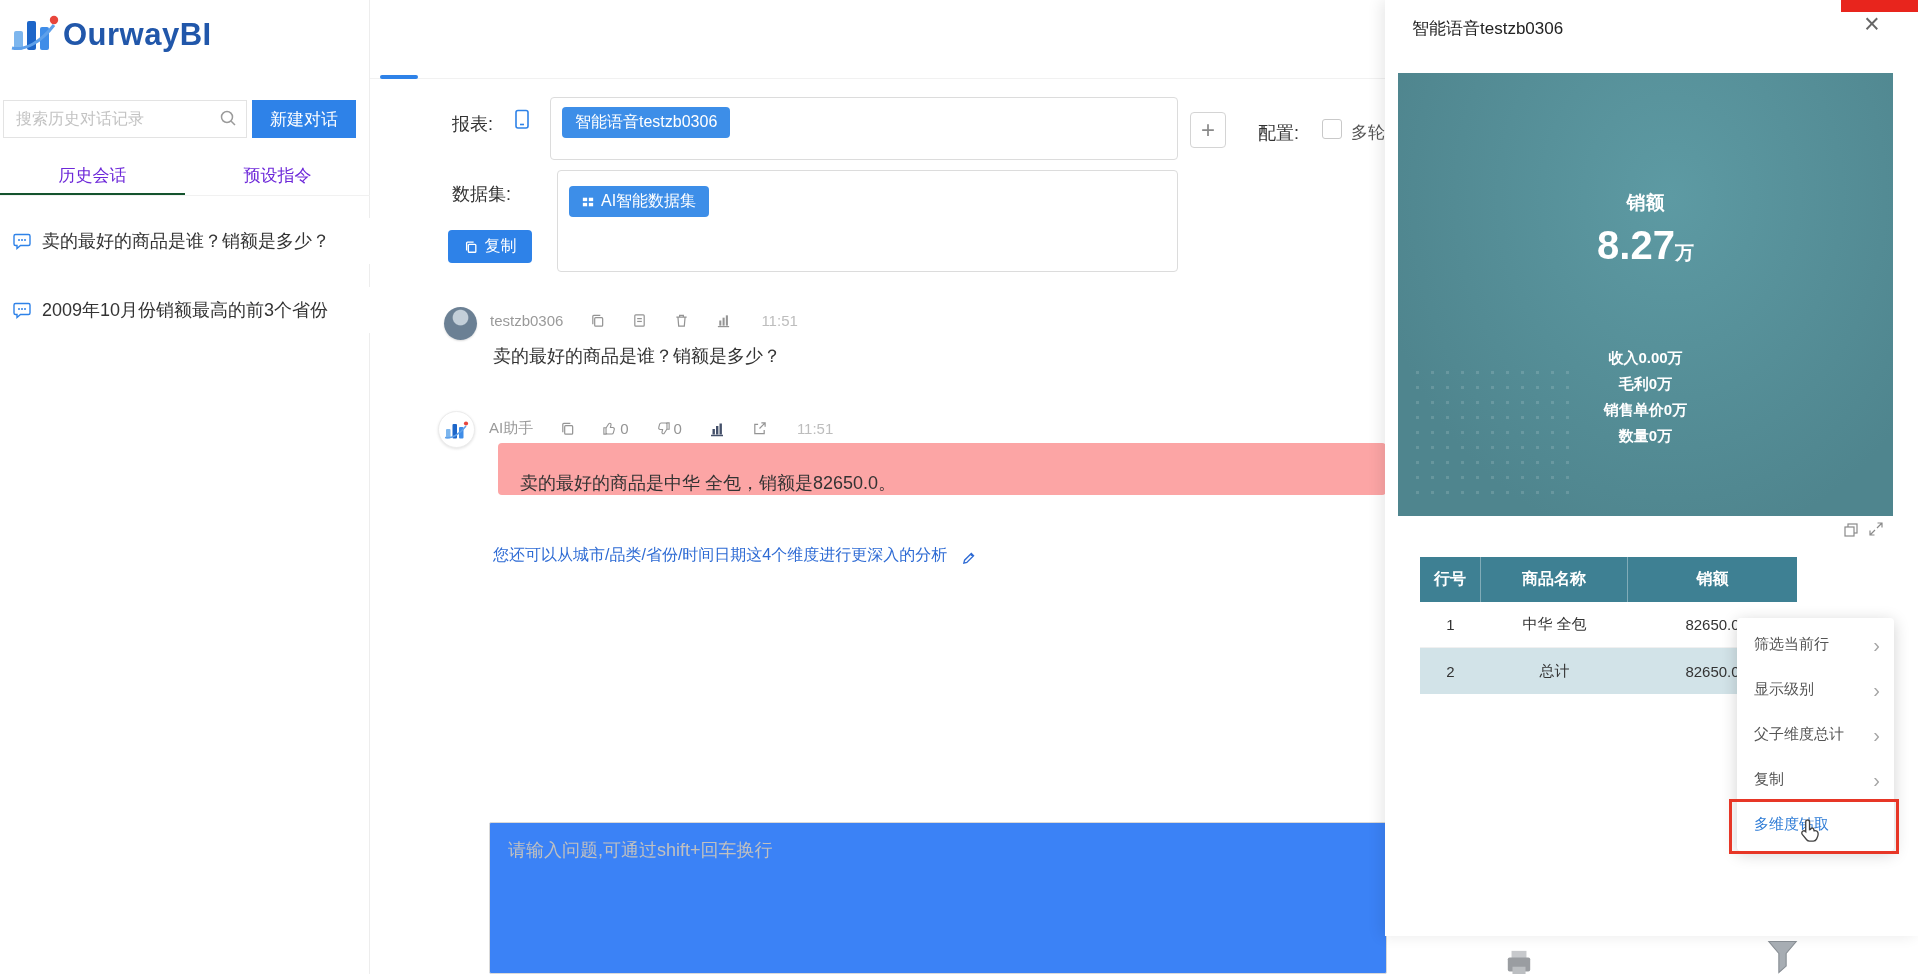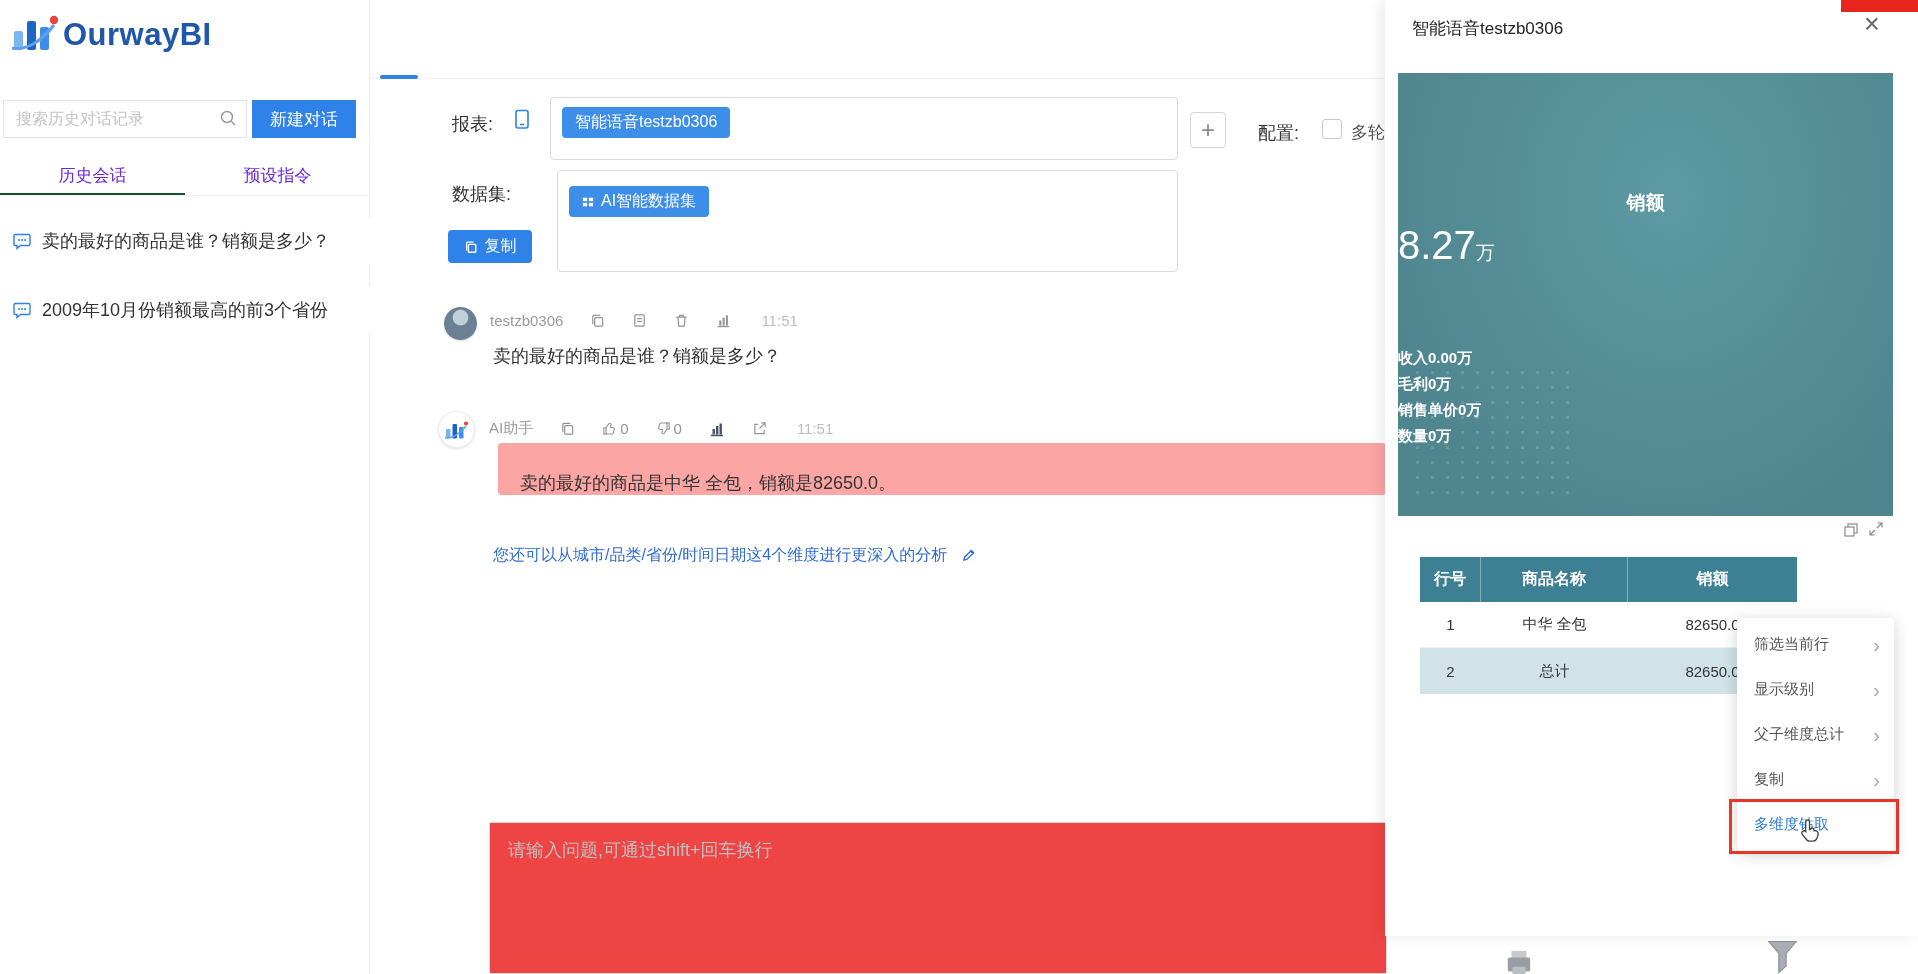--- a/index.html
+++ b/index.html
@@ -43,36 +43,36 @@
   .avatar-user{position:absolute;left:444px;top:307px;width:33px;height:33px;border-radius:50%;background:radial-gradient(circle at 50% 32%,#c3cfd9 0 26%,#6b8094 30% 100%);box-shadow:0 1px 2px rgba(0,0,0,.15)}
   .avatar-ai{position:absolute;left:438px;top:411px;width:37px;height:37px;border-radius:50%;background:#fff;border:1px solid #ececec;display:flex;align-items:center;justify-content:center;box-shadow:0 1px 3px rgba(0,0,0,.12)}
   .msg-head{position:absolute;display:flex;align-items:center;gap:27px;color:#9a9a9a;font-size:15px;white-space:nowrap}
   .head-user{left:490px;top:312px}
   .head-ai{left:489px;top:419px}
   .msg-head .time{color:#bdbdbd;margin-left:3px}
   .icon-btn{color:#949494;display:flex;align-items:center;gap:3px;cursor:pointer}
   .icon-btn.dark{color:#44506a}
   .user-text{position:absolute;left:493px;top:344px;font-size:18px;color:#333}
   .ai-bubble{position:absolute;left:498px;top:443px;width:888px;height:52px;background:#fca5a5;border-radius:4px;display:flex;align-items:flex-end;padding:0 22px;font-size:18px;color:#333}
-  .suggestion{position:absolute;left:493px;top:545px;display:flex;align-items:center;gap:14px;font-size:16px;color:#2e6bd4;cursor:pointer}
-
-  
-  .msg-input{position:absolute;left:489px;top:822px;width:898px;height:152px;border:1px solid #d9d9d9;border-radius:2px;padding:15px 18px;font-size:18px;color:#333;resize:none;outline:none;font-family:inherit;background:#ef4444}
+  .suggestion{position:absolute;left:493px;top:545px;display:flex;align-items:flex-end;gap:14px;font-size:16px;color:#2e6bd4;cursor:pointer}
+
+  
+  .msg-input{position:absolute;left:489px;top:822px;width:898px;height:152px;border:1px solid #d9d9d9;border-radius:2px;padding:15px 18px;font-size:18px;color:#333;resize:none;outline:none;font-family:inherit;background:#3b82f6}
   .msg-input::placeholder{color:#c0c0c0}
 
   
   .panel{position:absolute;left:1385px;top:0;width:533px;height:936px;background:#fff;box-shadow:-4px 0 14px rgba(0,0,0,.09);z-index:10}
   .panel-title{position:absolute;left:1412px;top:17px;font-size:17px;color:#222;z-index:11}
   .panel-close{position:absolute;left:1856px;top:9px;width:32px;text-align:center;font-size:27px;color:#666;z-index:11;cursor:pointer}
   .kpi-card{position:absolute;left:1398px;top:73px;width:495px;height:443px;background:radial-gradient(ellipse at 55% 28%,#5d9aa3 0%,#4f858e 78%);z-index:11;color:#fff;overflow:hidden}
   .kpi-title{position:absolute;left:0;right:0;top:117px;text-align:center;font-size:19px;font-weight:bold}
-  .kpi-value{position:absolute;left:0;right:0;top:150px;text-align:left;font-weight:normal}
+  .kpi-value{position:absolute;left:0;right:0;top:150px;text-align:center;font-weight:bold}
   .kpi-value .num{font-size:40px}
   .kpi-value .unit{font-size:19px}
-  .kpi-metrics{position:absolute;left:0;right:0;top:272px;font-size:15px;font-weight:bold;line-height:26px}
+  .kpi-metrics{position:absolute;left:0;right:0;top:272px;text-align:center;font-size:15px;font-weight:bold;line-height:26px}
   .kpi-pattern{position:absolute;left:12px;top:292px;width:160px;height:135px;background-image:radial-gradient(rgba(255,255,255,.3) 1.6px,transparent 1.8px);background-size:15px 15px;opacity:.45}
   .mini-btn{position:absolute;z-index:11;cursor:pointer;color:#8a8a8a}
   .mini-restore{left:1843px;top:522px}
   .mini-expand{left:1868px;top:521px}
 
   .dtable{position:absolute;left:1420px;top:557px;z-index:11}
   .trow{display:flex}
   .tcell{display:flex;align-items:center;justify-content:center;font-size:15px;color:#333}
   .c0{width:61px}.c1{width:147px}.c2{width:169px}
   .thead .tcell{background:#3e8093;color:#fff;font-weight:bold;font-size:16px;height:45px;border-right:1px solid rgba(255,255,255,.35)}

